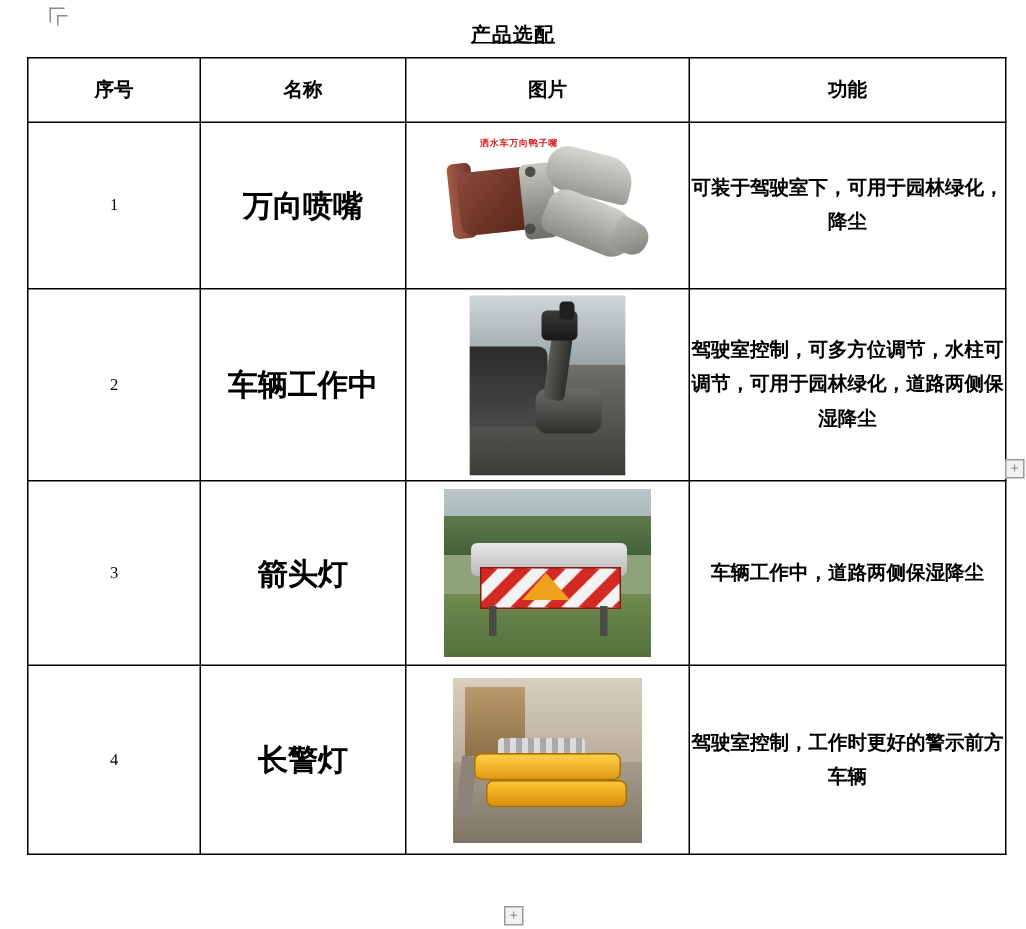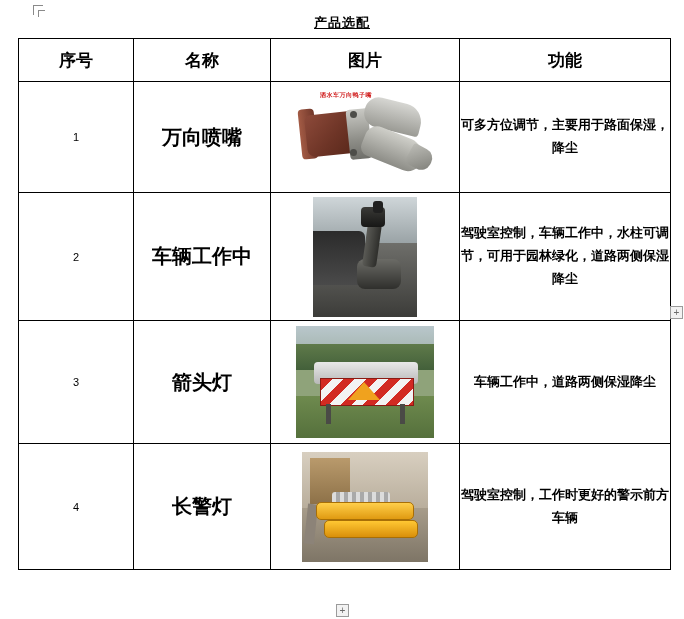--- a/index.html
+++ b/index.html
@@ -11,20 +11,21 @@
     height: 619px;
     background: #ffffff;
     font-family: "Liberation Sans", sans-serif;
     overflow: hidden;
     position: relative;
   }
   .page {
     position: relative;
     width: 684px;
     height: 489px;
+    font-family: Liberation Serif, serif;
   }
   .doc-title {
     position: absolute;
     top: 14px;
     left: 0;
     width: 684px;
     text-align: center;
     font-size: 13px;
     font-weight: bold;
     color: #000000;
@@ -76,21 +77,21 @@
   }
   table.product-table td, table.product-table th {
     border: 1px solid #000000;
     padding: 0;
     text-align: center;
     vertical-align: middle;
     color: #000000;
   }
   thead th {
     height: 42px;
-    font-size: 17px;
+    font-size: 13px;
     font-weight: bold;
   }
   .col-no { width: 114px; }
   .col-name { width: 136px; }
   .col-pic { width: 188px; }
   .col-func { width: 210px; }
 
   tbody td {
     font-size: 12.5px;
   }
@@ -334,40 +335,40 @@
               <div class="body1"></div>
               <div class="joint"></div>
               <div class="elbow-a"></div>
               <div class="elbow-b"></div>
               <div class="tip"></div>
               <div class="bolt" style="left:60px; top:22px;"></div>
               <div class="bolt" style="left:60px; top:60px;"></div>
             </div>
           </div>
         </td>
-        <td class="cell-func">可多方位调节，主要用于路面保湿，降尘</td>
+        <td class="cell-func">可装于驾驶室下，可用于园林绿化，降尘</td>
       </tr>
 
       <tr class="row-2">
         <td class="cell-no">2</td>
         <td class="cell-name">车辆工作中</td>
         <td>
           <div class="pic-wrap">
             <div class="pic pic2">
               <div class="sky"></div>
               <div class="ground"></div>
               <div class="truckbody"></div>
               <div class="cannon-base"></div>
               <div class="cannon-arm"></div>
               <div class="cannon-head"></div>
               <div class="nozzle"></div>
             </div>
           </div>
         </td>
-        <td class="cell-func">驾驶室控制，车辆工作中，水柱可调节，可用于园林绿化，道路两侧保湿降尘</td>
+        <td class="cell-func">驾驶室控制，可多方位调节，水柱可调节，可用于园林绿化，道路两侧保湿降尘</td>
       </tr>
 
       <tr class="row-3">
         <td class="cell-no">3</td>
         <td class="cell-name">箭头灯</td>
         <td>
           <div class="pic-wrap">
             <div class="pic pic3">
               <div class="sky3"></div>
               <div class="trees"></div>

